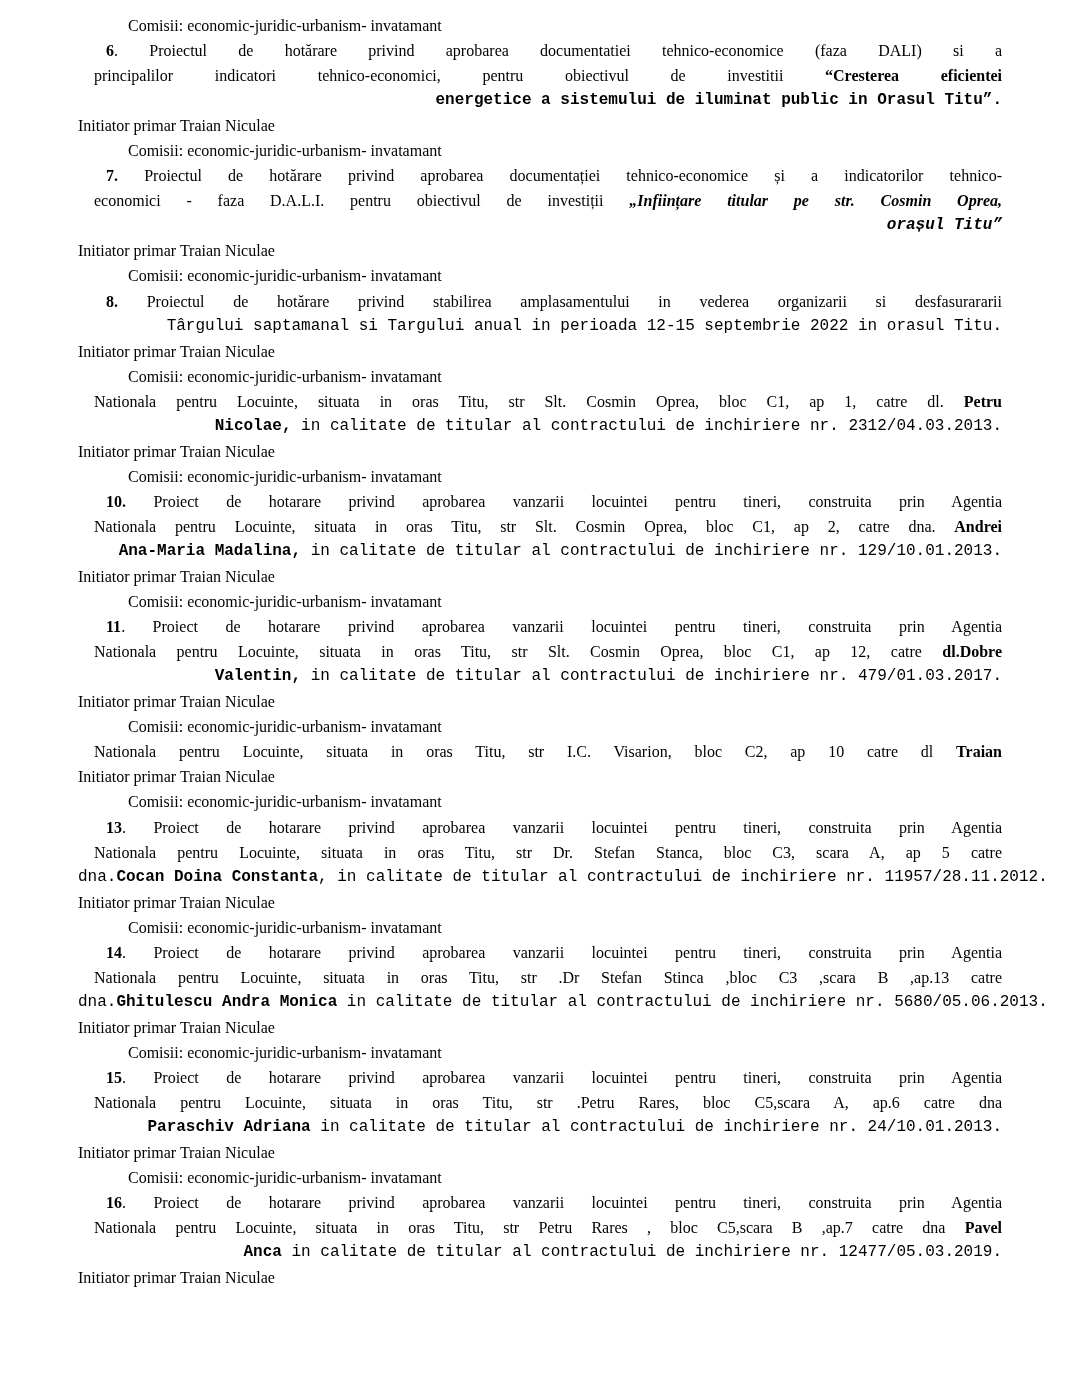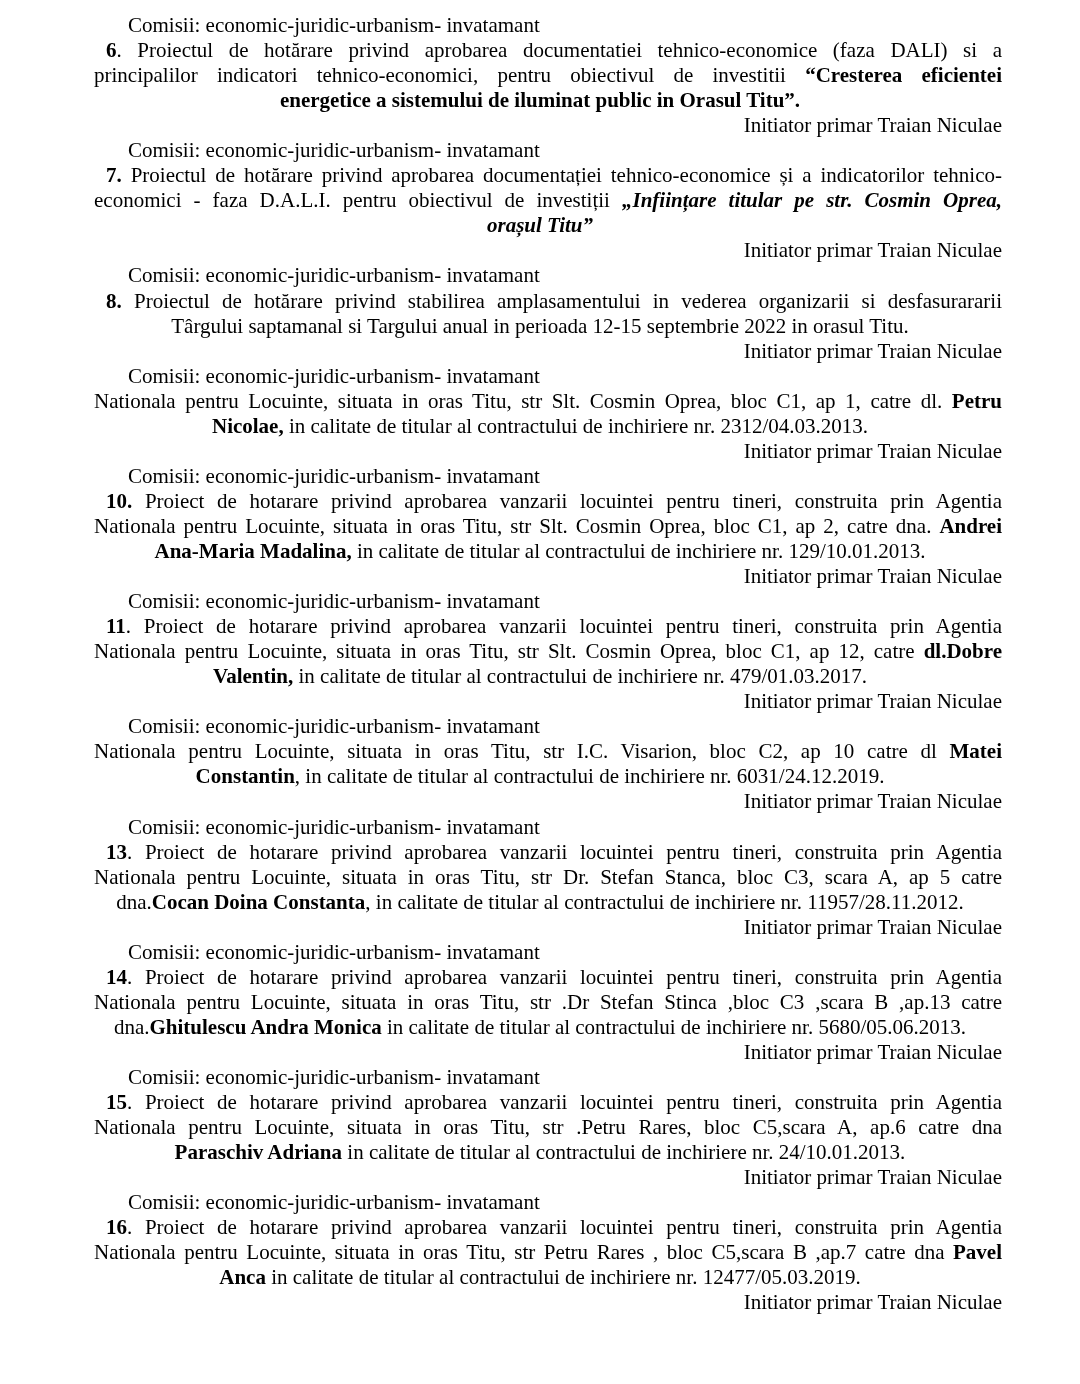--- a/index.html
+++ b/index.html
@@ -1,23 +1,23 @@
 <!DOCTYPE html>
 <html><head>
 <meta charset="utf-8">
 <style>
   html, body { margin:0; padding:0; background:#ffffff; }
   body { width:1080px; height:1384px; overflow:hidden; position:relative; }
-  .page { position:absolute; left:78px; top:13px; width:924px; font-family:"Liberation Serif", serif; font-size:21px; color:#000; }
+  .page { position:absolute; left:78px; top:13px; width:924px; font-family:"Liberation Serif", serif; font-size:16px; color:#000; }
   .ln { height:25.05px; line-height:25px; white-space:nowrap; overflow:visible; }
   .just { text-align:justify; text-align-last:justify; white-space:normal;margin-left:16px; }
-  .last { text-align:center; }
+  .last { text-align:right;font-family:Liberation Mono, monospace; }
   .comisii { padding-left:50px; }
   .first { padding-left:12px; }
-  .initiator { text-align:right; }
+  .initiator { }
   b { font-weight:bold; }
   i { font-style:italic; }
 </style>
 </head>
 <body>
 
 <div class="page" id="page">
     <div class="ln comisii">Comisii: economic-juridic-urbanism- invatamant</div>
     <div>
       <div class="ln just first"><b>6</b><span>. Proiectul de hotărare privind aprobarea  documentatiei tehnico-economice (faza DALI) si a</span></div>
@@ -53,22 +53,21 @@
       <div class="ln comisii">Comisii: economic-juridic-urbanism- invatamant</div>
     </div>
     <div>
       <div class="ln just first"><b>11</b><span>. Proiect de hotarare privind aprobarea vanzarii  locuintei pentru tineri, construita prin Agentia</span></div>
       <div class="ln just"><span>Nationala  pentru Locuinte, situata in oras Titu, str Slt. Cosmin Oprea, bloc C1, ap 12, catre  </span><b>dl.Dobre</b></div>
       <div class="ln last"><b>Valentin,</b><span> in calitate de  titular al contractului de inchiriere nr. 479/01.03.2017.</span></div>
       <div class="ln initiator">Initiator primar Traian Niculae</div>
       <div class="ln comisii">Comisii: economic-juridic-urbanism- invatamant</div>
     </div>
     <div>
-      <div class="ln just"><span>Nationala  pentru Locuinte, situata in oras Titu, str I.C. Visarion, bloc C2, ap 10 catre dl </span><b>Matei</b></div>
-      <div class="ln last"><b>Constantin</b><span>, in calitate de  titular al contractului de inchiriere nr. 6031/24.12.2019.</span></div>
+      <div class="ln just"><span>Nationala  pentru Locuinte, situata in oras Titu, str I.C. Visarion, bloc C2, ap 10 catre dl </span><b>Traian</b></div>
       <div class="ln initiator">Initiator primar Traian Niculae</div>
       <div class="ln comisii">Comisii: economic-juridic-urbanism- invatamant</div>
     </div>
     <div>
       <div class="ln just first"><b>13</b><span>. Proiect de hotarare privind aprobarea vanzarii  locuintei pentru tineri, construita prin Agentia</span></div>
       <div class="ln just"><span>Nationala  pentru Locuinte, situata in oras Titu, str Dr. Stefan Stanca, bloc C3, scara A, ap 5 catre</span></div>
       <div class="ln last"><span>dna.</span><b>Cocan Doina Constanta</b><span>, in calitate de  titular al contractului de inchiriere nr. 11957/28.11.2012.</span></div>
       <div class="ln initiator">Initiator primar Traian Niculae</div>
       <div class="ln comisii">Comisii: economic-juridic-urbanism- invatamant</div>
     </div>

